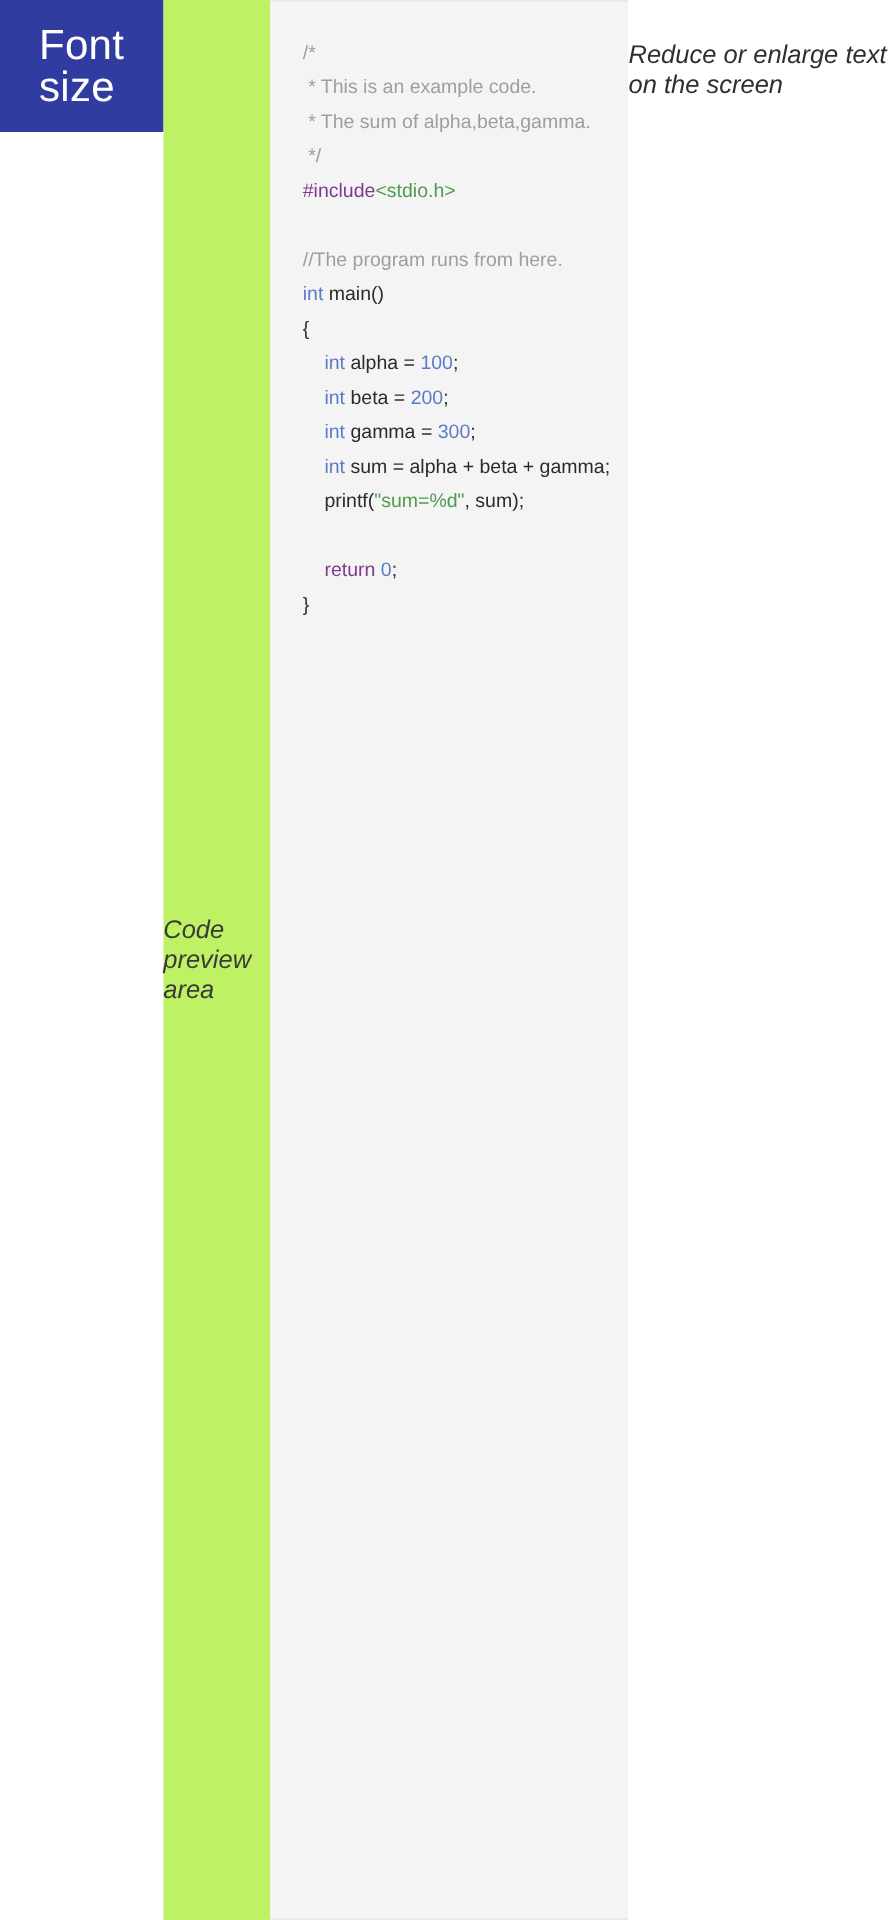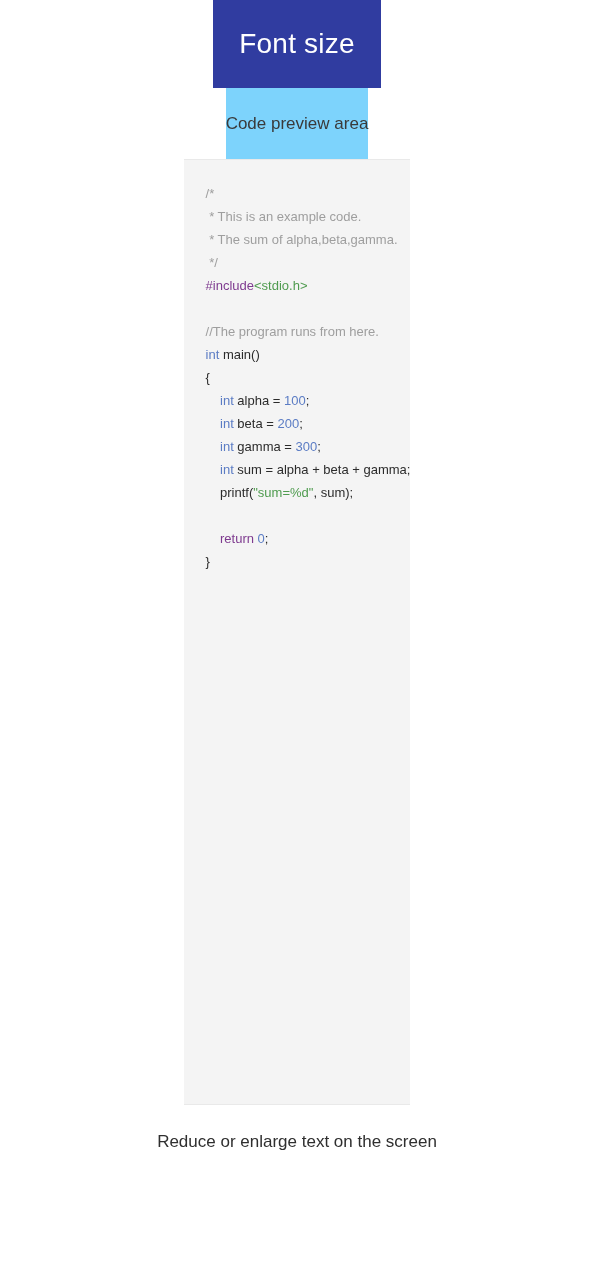--- a/index.html
+++ b/index.html
@@ -13,23 +13,22 @@
   body {
     font-family: "Liberation Sans", sans-serif;
     background: #ffffff;
     overflow: hidden;
   }
 
   .app {
     width: 594px;
     height: 1280px;
     display: flex;
-    flex-direction: column;
+    flex-direction: row;
     background: #ffffff;
-    align-items: center;
   }
 
   
   .appbar {
     height: 88px;
     flex: 0 0 88px;
     background: #303CA0;
     display: flex;
     align-items: center;
     padding: 0 26px;
@@ -39,24 +38,25 @@
     color: #ffffff;
     font-size: 28px;
     font-weight: 400;
     letter-spacing: 0.2px;
     line-height: 1;
   }
 
   
   .preview-header {
     flex: 0 0 71px;
-    background: #7dd3fc;
+    background: #bef264;
     display: flex;
     align-items: center;
     justify-content: center;
+    font-style: italic;
   }
 
   .preview-header-label {
     color: #3a3a3a;
     font-size: 17px;
     font-weight: 400;
   }
 
   
   .code-area {
@@ -87,20 +87,21 @@
   .tok-plain    { color: #2b2b2b; }
 
   
   .settings {
     flex: 0 0 175px;
     background: #ffffff;
     display: flex;
     flex-direction: column;
     align-items: center;
     padding-top: 27px;
+    font-style: italic;
   }
 
   .settings-desc {
     color: #2f2f2f;
     font-size: 17px;
     font-weight: 400;
   }
 
   .slider-wrap {
     position: relative;

